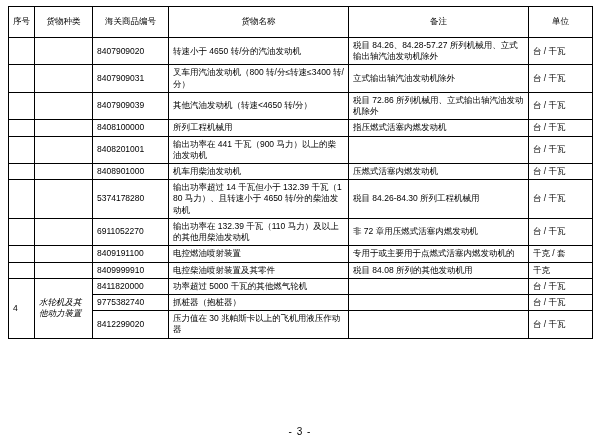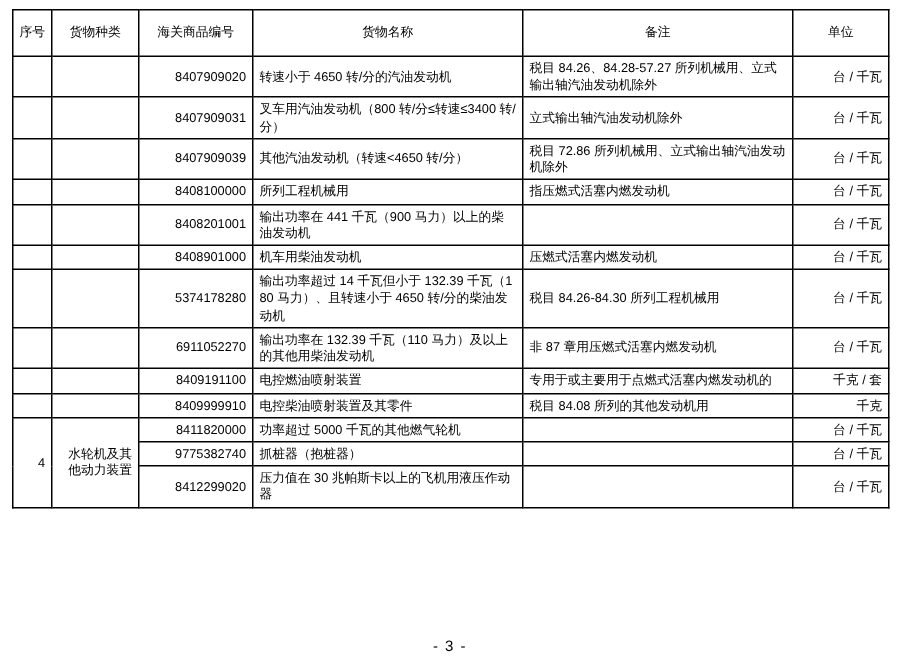--- a/index.html
+++ b/index.html
@@ -42,27 +42,28 @@
     font-size: 9.5px;
   }
   col.c-seq { width: 26px; }
   col.c-kind { width: 58px; }
   col.c-code { width: 76px; }
   col.c-name { width: 180px; }
   col.c-note { width: 180px; }
   col.c-unit { width: 64px; }
 
   td.seq, td.kind, td.code, td.unit {
-    text-align: right;
+    text-align: left;
   }
   td.name, td.note {
     text-align: left;
   }
   td.kind {
     line-height: 1.45;
+    font-style: italic;
   }
   .footer {
     position: absolute;
     left: 0;
     right: 0;
     bottom: 10px;
     text-align: center;
     font-size: 10px;
     letter-spacing: 1px;
     color: #000000;
@@ -147,21 +148,21 @@
         <td class="code">5374178280</td>
         <td class="name">输出功率超过 14 千瓦但小于 132.39 千瓦（180 马力）、且转速小于 4650 转/分的柴油发动机</td>
         <td class="note">税目 84.26-84.30 所列工程机械用</td>
         <td class="unit">台 / 千瓦</td>
       </tr>
       <tr>
         <td class="seq"></td>
         <td class="kind"></td>
         <td class="code">6911052270</td>
         <td class="name">输出功率在 132.39 千瓦（110 马力）及以上的其他用柴油发动机</td>
-        <td class="note">非 87 章用压燃式活塞内燃发动机</td>
+        <td class="note">非 72 章用压燃式活塞内燃发动机</td>
         <td class="unit">台 / 千瓦</td>
       </tr>
       <tr>
         <td class="seq"></td>
         <td class="kind"></td>
         <td class="code">8409191100</td>
         <td class="name">电控燃油喷射装置</td>
         <td class="note">专用于或主要用于点燃式活塞内燃发动机的</td>
         <td class="unit">千克 / 套</td>
       </tr>

